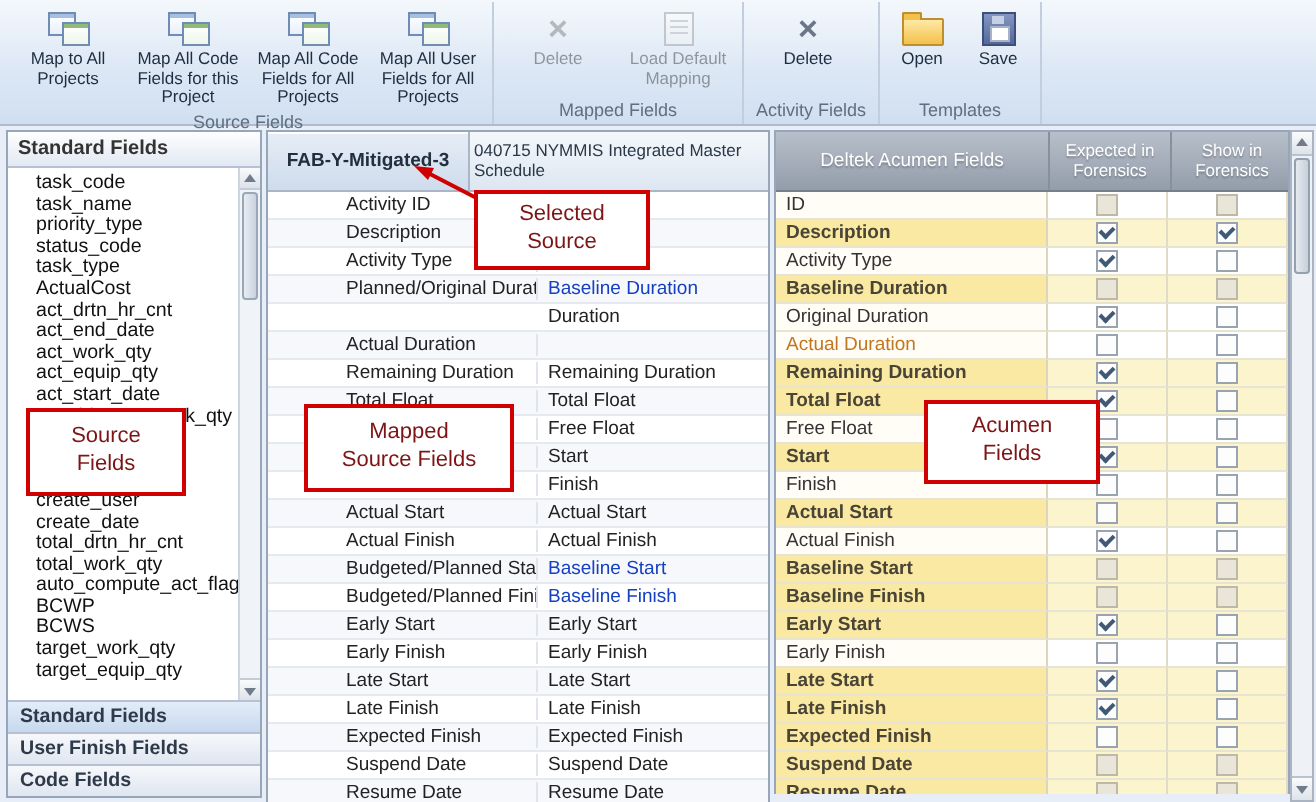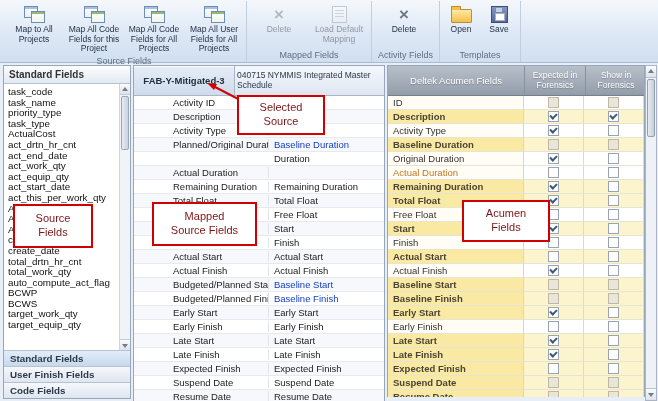--- a/index.html
+++ b/index.html
@@ -39,21 +39,21 @@
     border:1px solid #3c4f7d;position:relative;}
   .ic-save::before{content:'';position:absolute;left:3px;bottom:1px;width:8px;height:6px;background:#fff;border:1px solid #a9b2c4;}
   .ic-save::after{content:'';position:absolute;left:4px;top:1px;width:6px;height:4px;background:#c6d0e4;}
 
   
   .panel-left{position:absolute;left:3px;top:65px;bottom:2px;width:128px;background:#fff;
     border:1px solid #98a6ba;box-sizing:border-box;display:flex;flex-direction:column;}
   .pl-header{height:17px;flex:none;background:linear-gradient(#fdfefe,#e2e9f3);
     border-bottom:1px solid #b6c2d4;font-size:10px;font-weight:bold;color:#333;
     display:flex;align-items:center;padding:0 5px;}
-  .pl-body{flex:1;display:flex;overflow:hidden;}
+  .pl-body{flex:1;display:flex;overflow:hidden;padding-left:10px;}
   .pl-list{flex:1;padding:3px 0 0 4px;font-size:9.8px;color:#111;overflow:hidden;}
   .pl-item{height:10.6px;line-height:10.6px;white-space:nowrap;}
   .pl-scroll{width:11px;flex:none;border-left:1px solid #cdd5e0;background:#f0f3f7;
     display:flex;flex-direction:column;box-sizing:border-box;}
   .sc-btn{height:10px;flex:none;background:linear-gradient(#fafbfc,#dde3ea);
     border-bottom:1px solid #c3ccd8;position:relative;}
   .sc-btn.down{border-top:1px solid #c3ccd8;border-bottom:none;}
   .sc-btn::after{content:'';position:absolute;left:2px;top:3px;
     border:3px solid transparent;border-bottom:4px solid #707c8c;border-top:none;}
   .sc-btn.down::after{border-bottom:none;border-top:4px solid #707c8c;top:4px;}
@@ -208,20 +208,21 @@
       </div>
     </div>
 
   <div class="panel-left">
     <div class="pl-header">Standard Fields</div>
     <div class="pl-body">
       <div class="pl-list" id="pl-list">
           <div class="pl-item">task_code</div>
           <div class="pl-item">task_name</div>
           <div class="pl-item">priority_type</div>
+          <div class="pl-item">status_code</div>
           <div class="pl-item">task_type</div>
           <div class="pl-item">ActualCost</div>
           <div class="pl-item">act_drtn_hr_cnt</div>
           <div class="pl-item">act_end_date</div>
           <div class="pl-item">act_work_qty</div>
           <div class="pl-item">act_equip_qty</div>
           <div class="pl-item">act_start_date</div>
           <div class="pl-item">act_this_per_work_qty</div>
           <div class="pl-item">AP</div>
           <div class="pl-item">AP</div>

